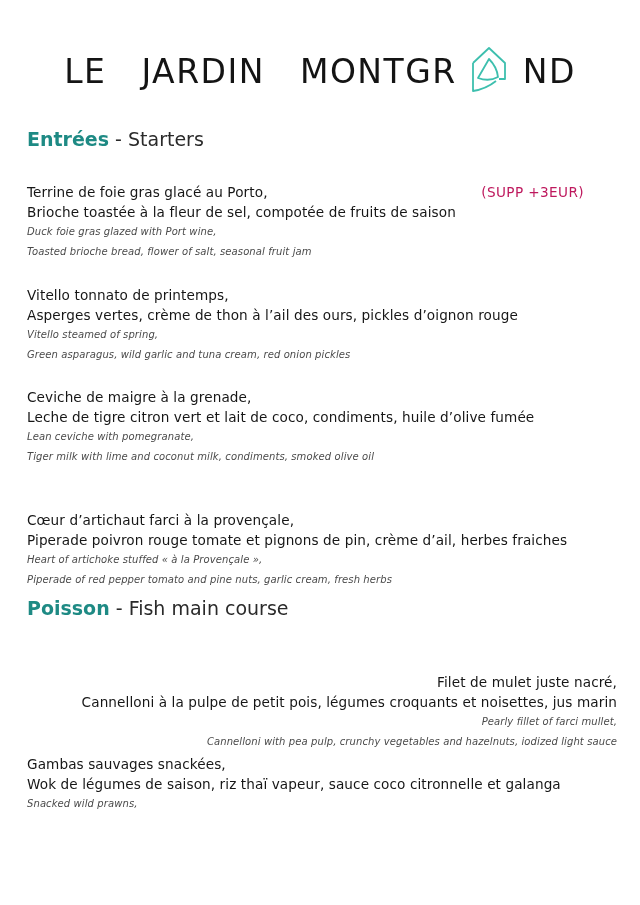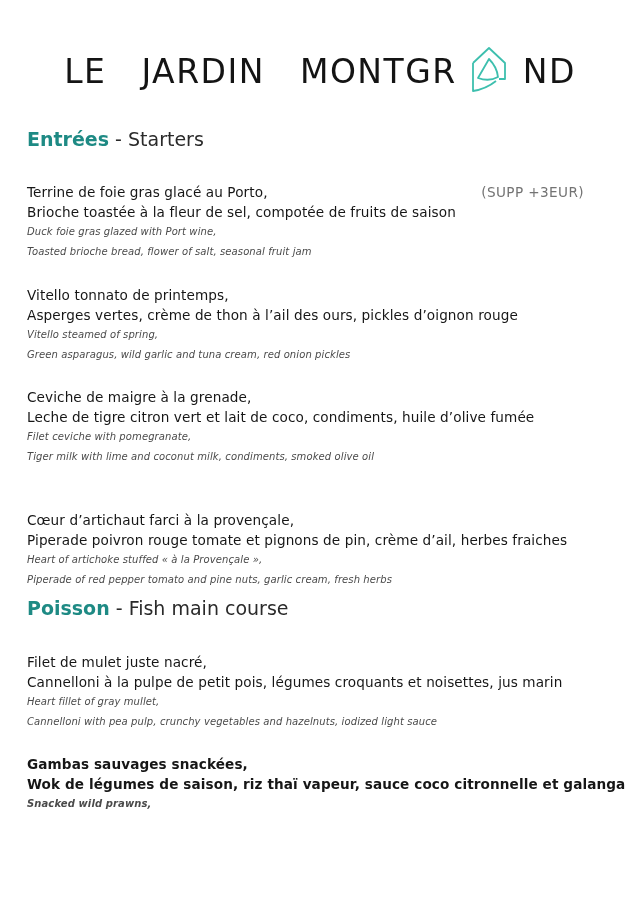--- a/index.html
+++ b/index.html
@@ -80,21 +80,21 @@
       font-style: italic;
       color: #4a4a4a;
       font-size: 10px;
       height: 19.5px;
       line-height: 19.5px;
     }
     .supp {
       position: absolute;
       right: 33px;
       top: 0;
-      color: #737373;
+      color: #be185d;
       font-size: 13.6px;
       line-height: 20px;
       letter-spacing: 0.4px;
     }
   </style>
 </head>
 <body>
 
 <div class="logo">
   <div class="logo-text">
@@ -133,41 +133,41 @@
 <div class="dish" style="top:285px;">
   <div class="line fr-line">Vitello tonnato de printemps,</div>
   <div class="line fr-line">Asperges vertes, crème de thon à l’ail des ours, pickles d’oignon rouge</div>
   <div class="line en-line">Vitello steamed of spring,</div>
   <div class="line en-line">Green asparagus, wild garlic and tuna cream, red onion pickles</div>
 </div>
 
 <div class="dish" style="top:387px;">
   <div class="line fr-line">Ceviche de maigre à la grenade,</div>
   <div class="line fr-line">Leche de tigre citron vert et lait de coco, condiments, huile d’olive fumée</div>
-  <div class="line en-line">Filet ceviche with pomegranate,</div>
+  <div class="line en-line">Lean ceviche with pomegranate,</div>
   <div class="line en-line">Tiger milk with lime and coconut milk, condiments, smoked olive oil</div>
 </div>
 
 <div class="dish" style="top:489px;margin-top:21px;">
   <div class="line fr-line">Cœur d’artichaut farci à la provençale,</div>
   <div class="line fr-line">Piperade poivron rouge tomate et pignons de pin, crème d’ail, herbes fraiches</div>
   <div class="line en-line">Heart of artichoke stuffed « à la Provençale »,</div>
   <div class="line en-line">Piperade of red pepper tomato and pine nuts, garlic cream, fresh herbs</div>
 </div>
 
 <div class="section" style="top:596px;">
   <div class="section-title">
     <span class="fr">Poisson</span><span class="sep"> - </span><span class="en">Fish main course</span>
   </div>
 </div>
 
-<div class="dish" style="top:652px;">
+<div class="dish" style="top:672px;text-align:right;">
   <div class="line fr-line">Filet de mulet juste nacré,</div>
   <div class="line fr-line">Cannelloni à la pulpe de petit pois, légumes croquants et noisettes, jus marin</div>
-  <div class="line en-line">Heart fillet of gray mullet,</div>
+  <div class="line en-line">Pearly fillet of farci mullet,</div>
   <div class="line en-line">Cannelloni with pea pulp, crunchy vegetables and hazelnuts, iodized light sauce</div>
 </div>
 
-<div class="dish" style="top:754px;font-weight:bold;">
+<div class="dish" style="top:754px;">
   <div class="line fr-line">Gambas sauvages snackées,</div>
   <div class="line fr-line">Wok de légumes de saison, riz thaï vapeur, sauce coco citronnelle et galanga</div>
   <div class="line en-line">Snacked wild prawns,</div>
 </div>
 
 </body></html>

